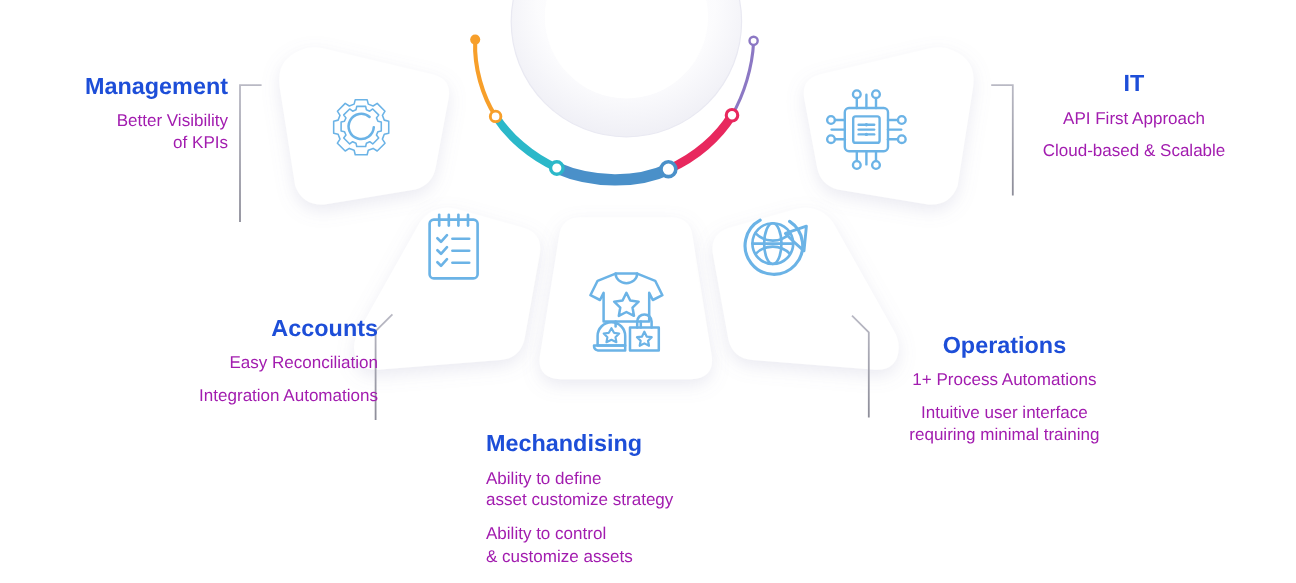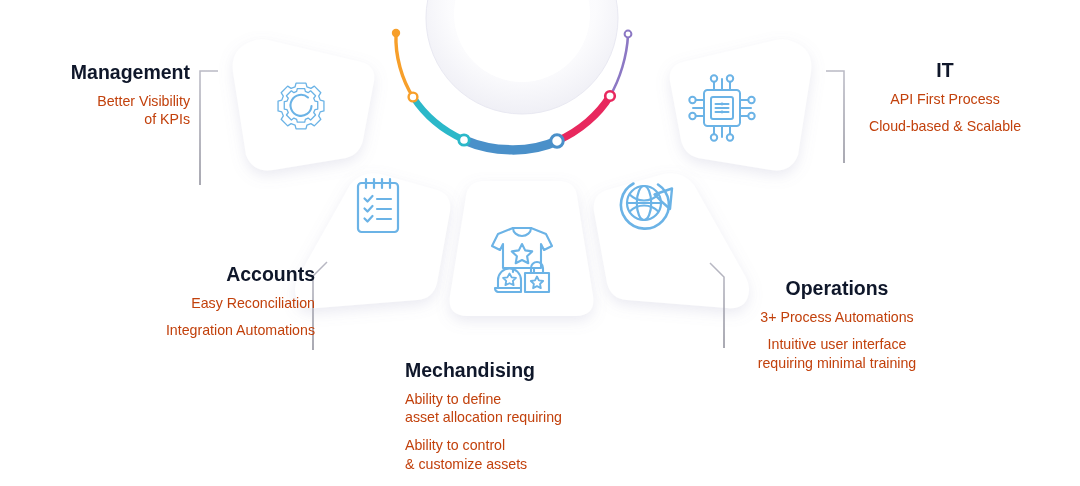--- a/index.html
+++ b/index.html
@@ -32,27 +32,27 @@
   }
 
   
   .block {
     position: absolute;
     line-height: 1.32;
   }
   .block .heading {
     font-size: 19.5px;
     font-weight: bold;
-    color: #0f172a;
+    color: #1d4ed8;
     margin-bottom: 6px;
     white-space: nowrap;
   }
   .block .line {
     font-size: 14.2px;
-    color: #c2410c;
+    color: #a21caf;
     white-space: nowrap;
   }
   .block .para {
     margin-bottom: 9px;
   }
   .block .para:last-child {
     margin-bottom: 0;
   }
 
   .align-right { text-align: right; }
@@ -301,53 +301,53 @@
       <div class="line">Better Visibility</div>
       <div class="line">of KPIs</div>
     </div>
     <div class="para">
     </div>
   </div>
 
   <div class="block align-left" id="block-it">
     <div class="heading">IT</div>
     <div class="para">
-      <div class="line">API First Process</div>
+      <div class="line">API First Approach</div>
     </div>
     <div class="para">
       <div class="line">Cloud-based &amp; Scalable</div>
     </div>
   </div>
 
   <div class="block align-right" id="block-accounts">
     <div class="heading">Accounts</div>
     <div class="para">
       <div class="line">Easy Reconciliation</div>
     </div>
     <div class="para">
       <div class="line">Integration Automations</div>
     </div>
   </div>
 
   <div class="block align-left" id="block-operations">
     <div class="heading">Operations</div>
     <div class="para">
-      <div class="line">3+ Process Automations</div>
+      <div class="line">1+ Process Automations</div>
     </div>
     <div class="para">
       <div class="line">Intuitive user interface</div>
       <div class="line">requiring minimal training</div>
     </div>
   </div>
 
   <div class="block align-center" id="block-merch">
     <div class="heading">Mechandising</div>
     <div class="para">
       <div class="line">Ability to define</div>
-      <div class="line">asset allocation requiring</div>
+      <div class="line">asset customize strategy</div>
     </div>
     <div class="para">
       <div class="line">Ability to control</div>
       <div class="line">&amp; customize assets</div>
     </div>
   </div>
 
 </div>
 
 </body></html>

